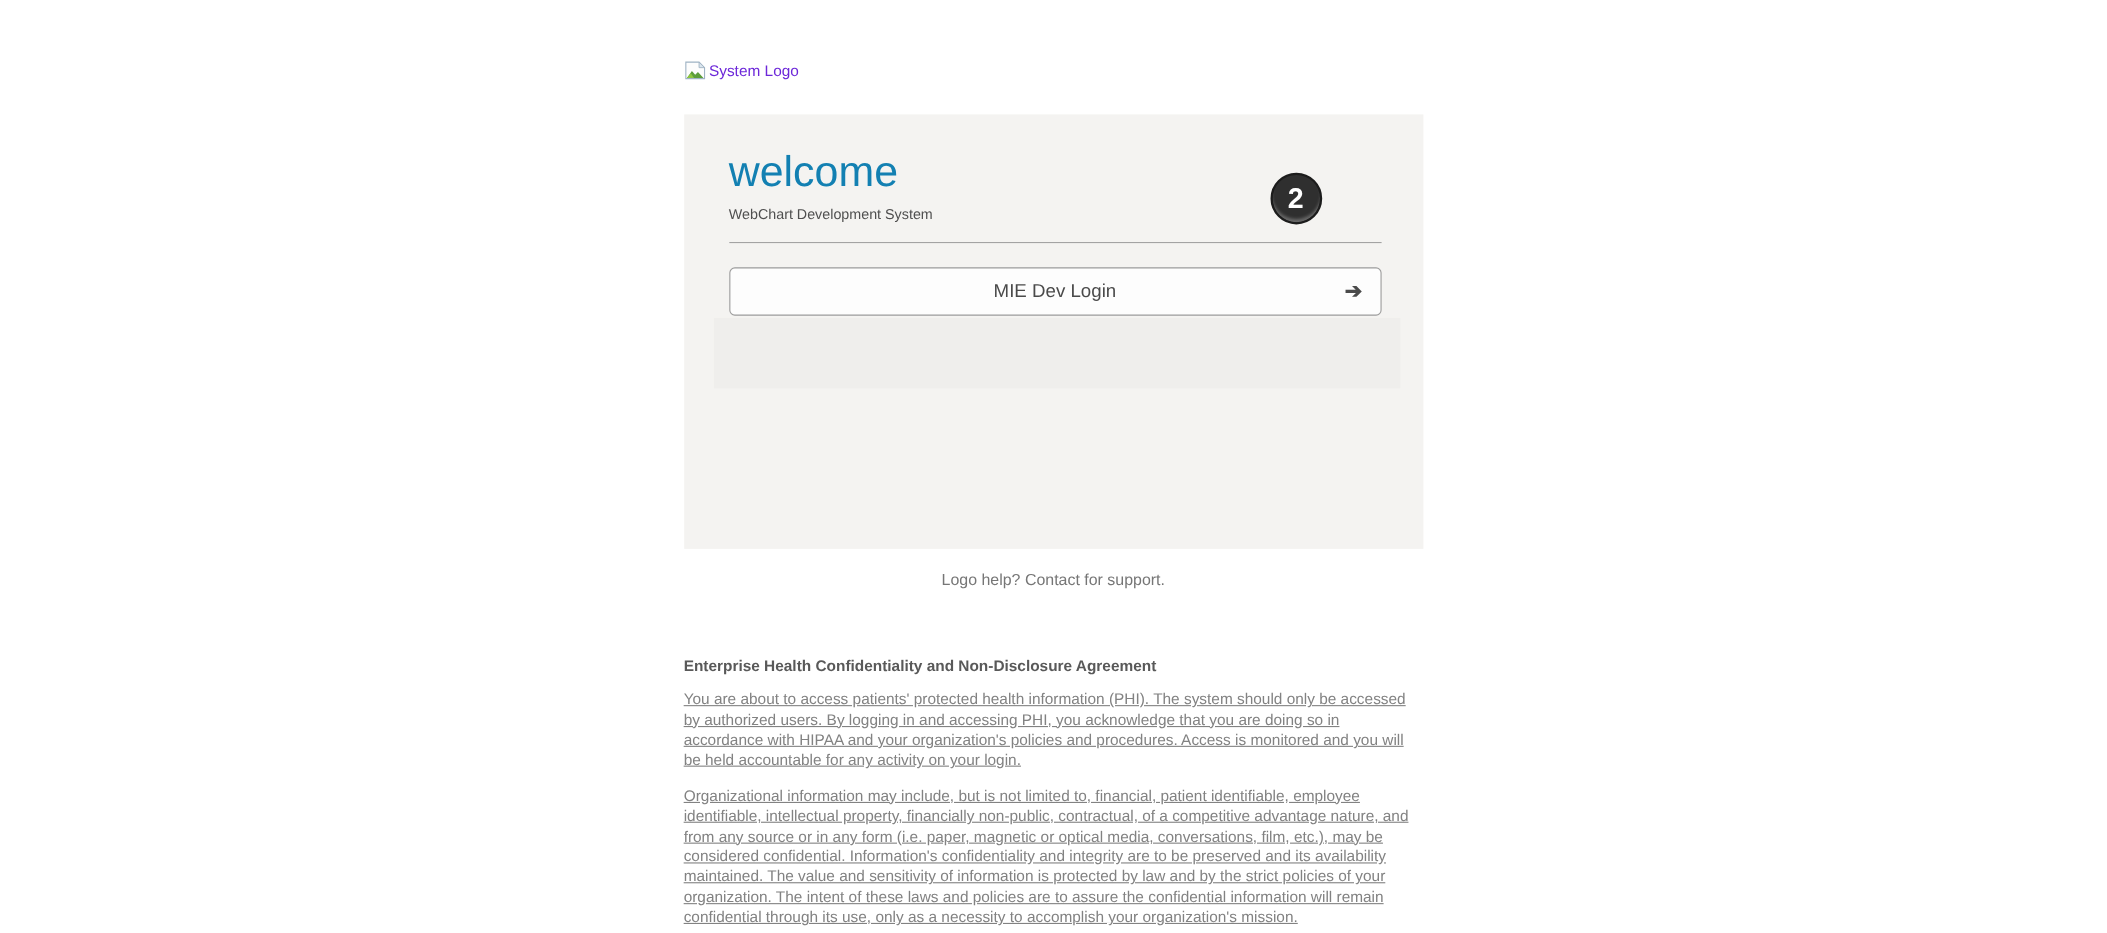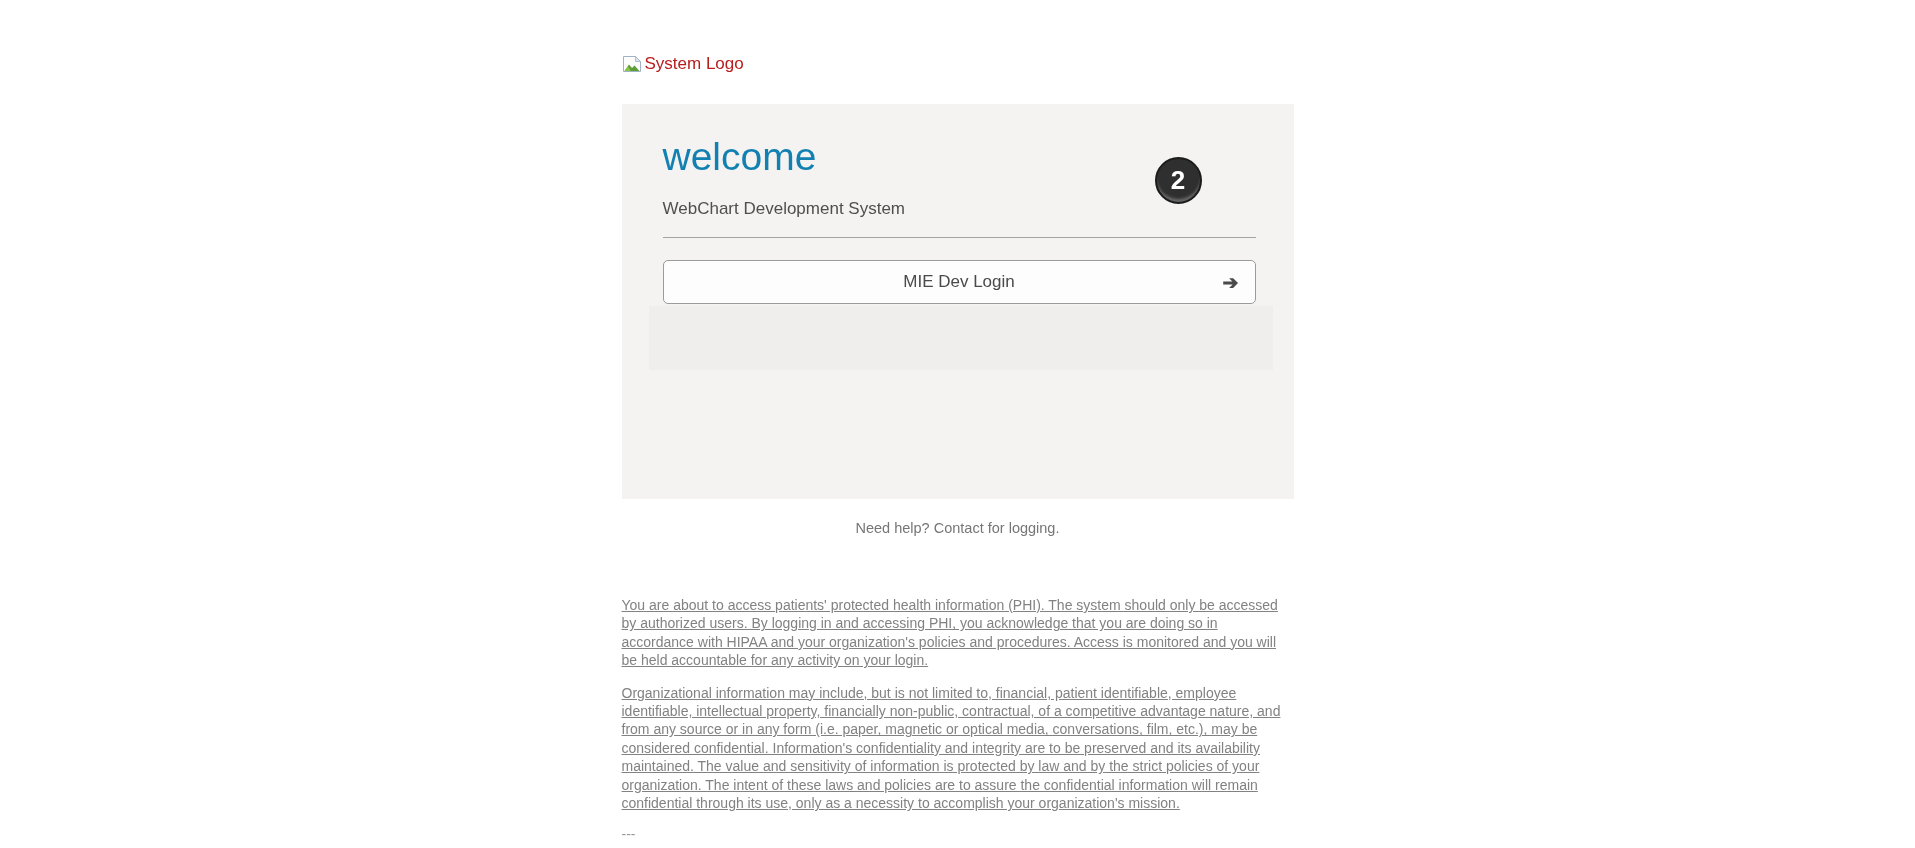--- a/index.html
+++ b/index.html
@@ -19,41 +19,41 @@
 
   
   .logo-row {
     display: flex;
     align-items: center;
     gap: 3px;
     height: 24px;
     margin-bottom: 28px;
   }
   .logo-row .alt-text {
-    font-size: 17px;
-    color: #b91c1c;
+    font-size: 14px;
+    color: #6d28d9;
   }
 
   
   .card {
     position: relative;
     background: #f4f3f1;
     height: 395px;
     padding: 33px 38px 0 41px;
   }
   .card h1 {
     font-size: 39px;
     font-weight: 400;
     color: #1380b2;
     line-height: 1.0;
     letter-spacing: 0;
   }
   .card .subtitle {
-    margin-top: 23px;
-    font-size: 17px;
+    margin-top: 11px;
+    font-size: 13px;
     color: #4f4f4f;
   }
   .card .divider {
     border: none;
     border-top: 1px solid #a3a3a3;
     margin-top: 18px;
   }
   .login-btn {
     margin-top: 22px;
     position: relative;
@@ -168,22 +168,23 @@
     <div class="subtitle">WebChart Development System</div>
     <hr class="divider">
     <button class="login-btn">
       <span>MIE Dev Login</span>
       <span class="arrow">➔</span>
     </button>
     <div class="frame-placeholder"></div>
     <div class="step-badge">2</div>
   </div>
 
-  <div class="help-text">Need help? Contact for logging.</div>
+  <div class="help-text">Logo help? Contact for support.</div>
 
   <div class="agreement">
+    <h2>Enterprise Health Confidentiality and Non-Disclosure Agreement</h2>
     <p>You are about to access patients' protected health information (PHI). The system should only be accessed by authorized users. By logging in and accessing PHI, you acknowledge that you are doing so in accordance with HIPAA and your organization's policies and procedures. Access is monitored and you will be held accountable for any activity on your login.</p>
     <p>Organizational information may include, but is not limited to, financial, patient identifiable, employee identifiable, intellectual property, financially non-public, contractual, of a competitive advantage nature, and from any source or in any form (i.e. paper, magnetic or optical media, conversations, film, etc.), may be considered confidential. Information's confidentiality and integrity are to be preserved and its availability maintained. The value and sensitivity of information is protected by law and by the strict policies of your organization. The intent of these laws and policies are to assure the confidential information will remain confidential through its use, only as a necessity to accomplish your organization's mission.</p>
     <div class="dash-sep">---</div>
   </div>
 
 
 </div>
 
 </body></html>

